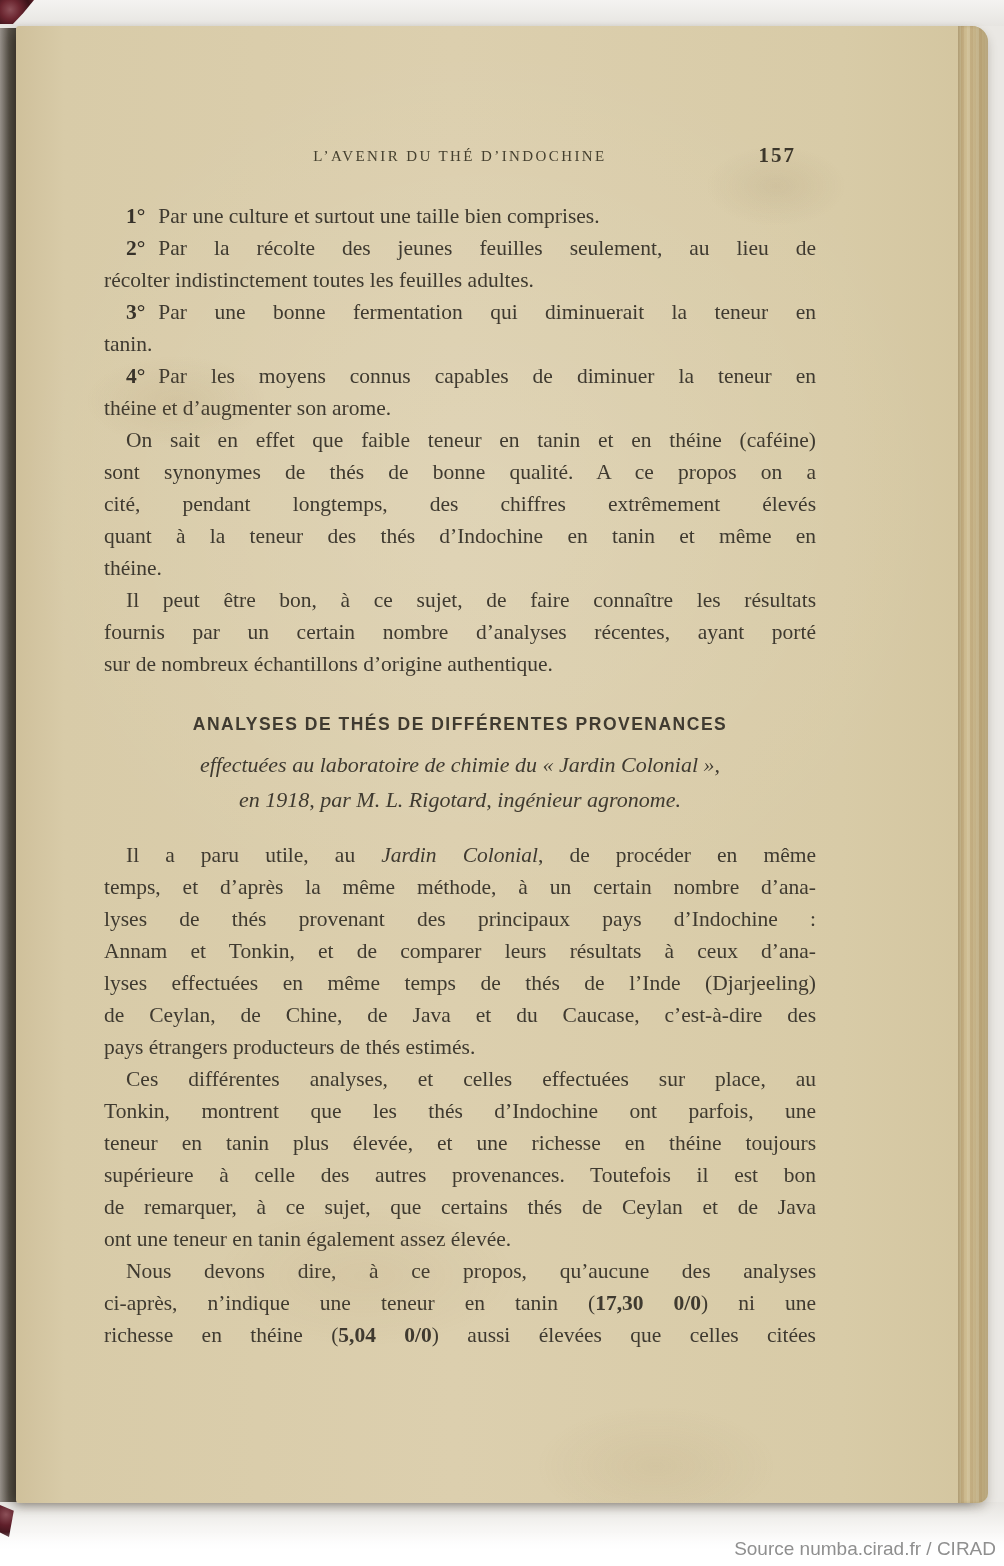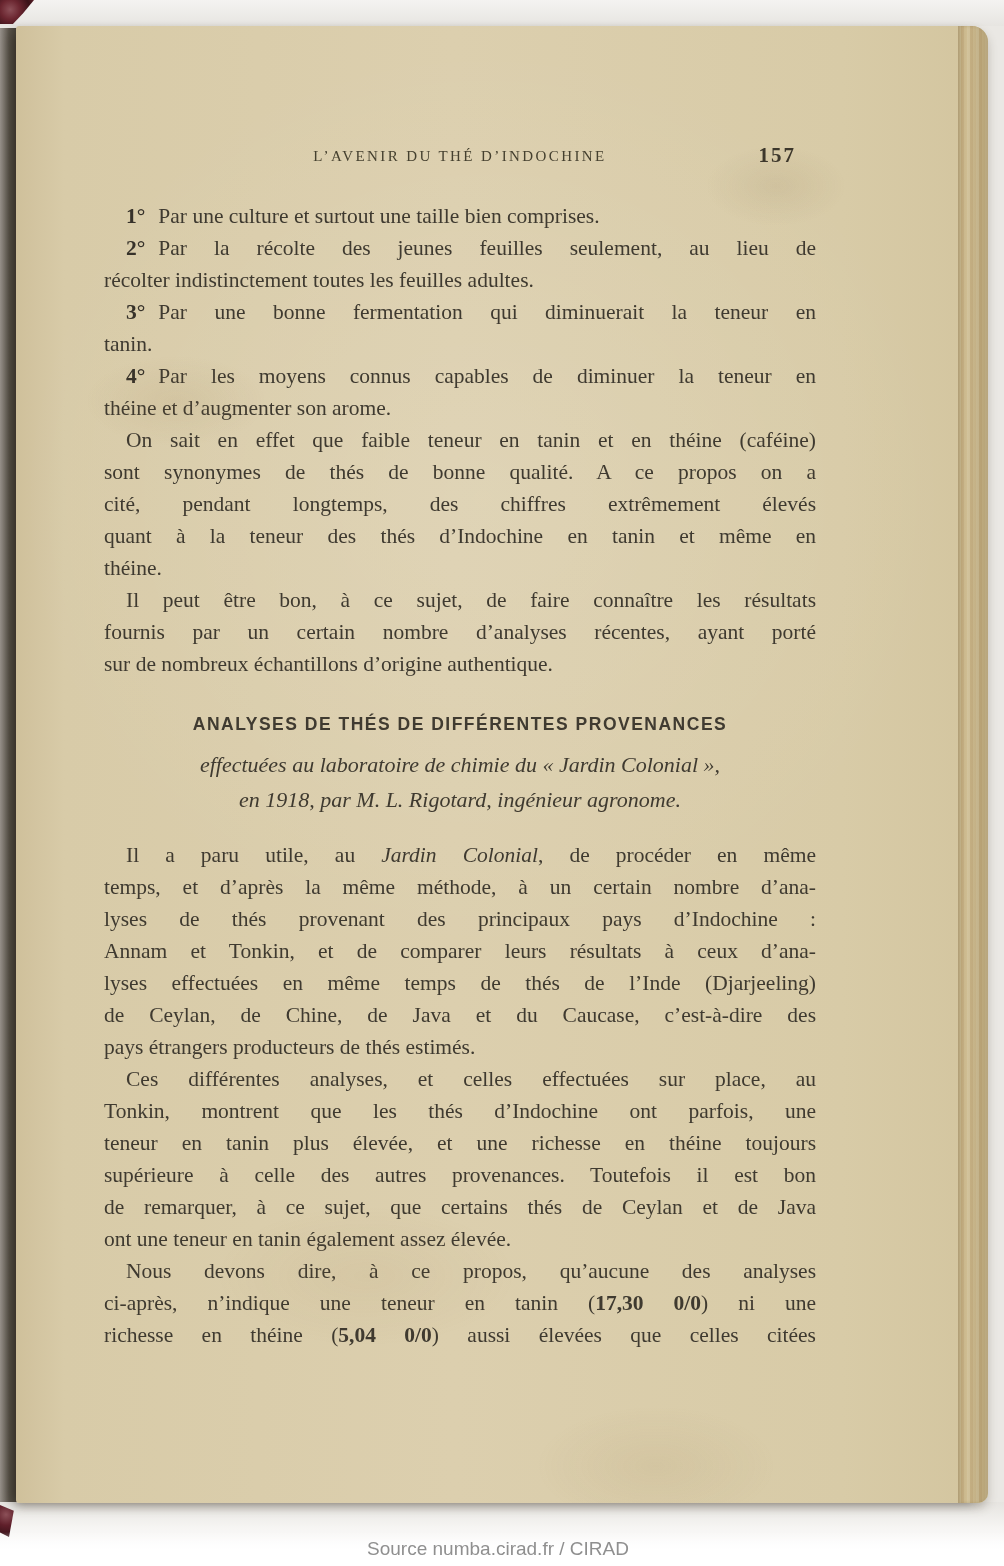--- a/index.html
+++ b/index.html
@@ -64,21 +64,21 @@
   .sect-heading{margin-top:34px;text-align:center;
     font-family:"Liberation Sans","DejaVu Sans",sans-serif;
     font-weight:bold;font-size:17.5px;letter-spacing:1.5px;color:#403b31;}
   .subtitle{margin-top:12px;}
   .subtitle .sl{font-style:italic;font-size:22px;line-height:35px;text-align:center;
     color:#3f3a30;}
   .after-sub{margin-top:22px;}
   
   .source-bar{position:absolute;left:0;bottom:0;width:100%;height:34px;
     background:linear-gradient(rgba(255,255,255,0),#ffffff 55%);
-    text-align:center;}
+    text-align:right;}
   .source-text{font-family:"Liberation Sans","DejaVu Sans",sans-serif;
     font-size:19px;color:#8f8f8f;line-height:34px;padding-right:8px;}
 </style>
 </head>
 <body>
 
 <div class="bg-top"></div>
 <div class="bg-bottom"></div>
 <div class="gutter"></div>
 <div class="cover-tl"></div>

